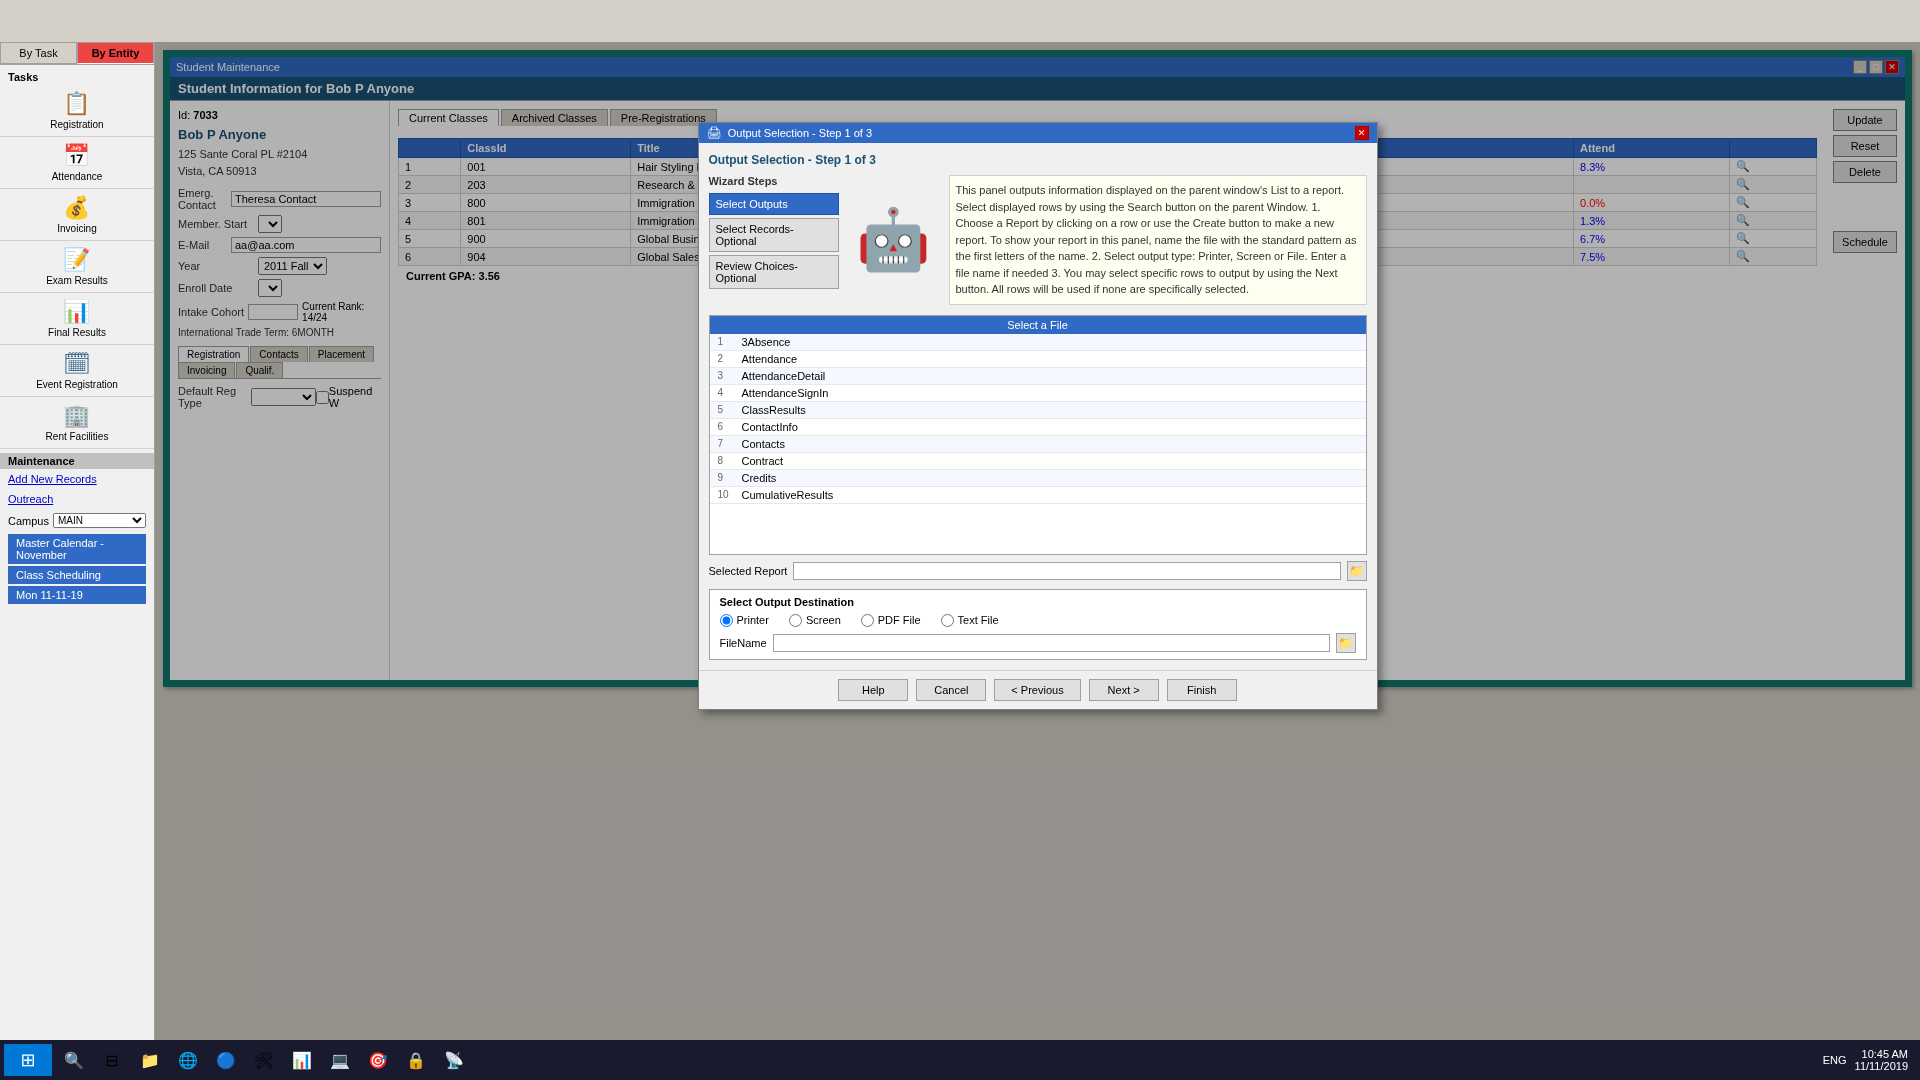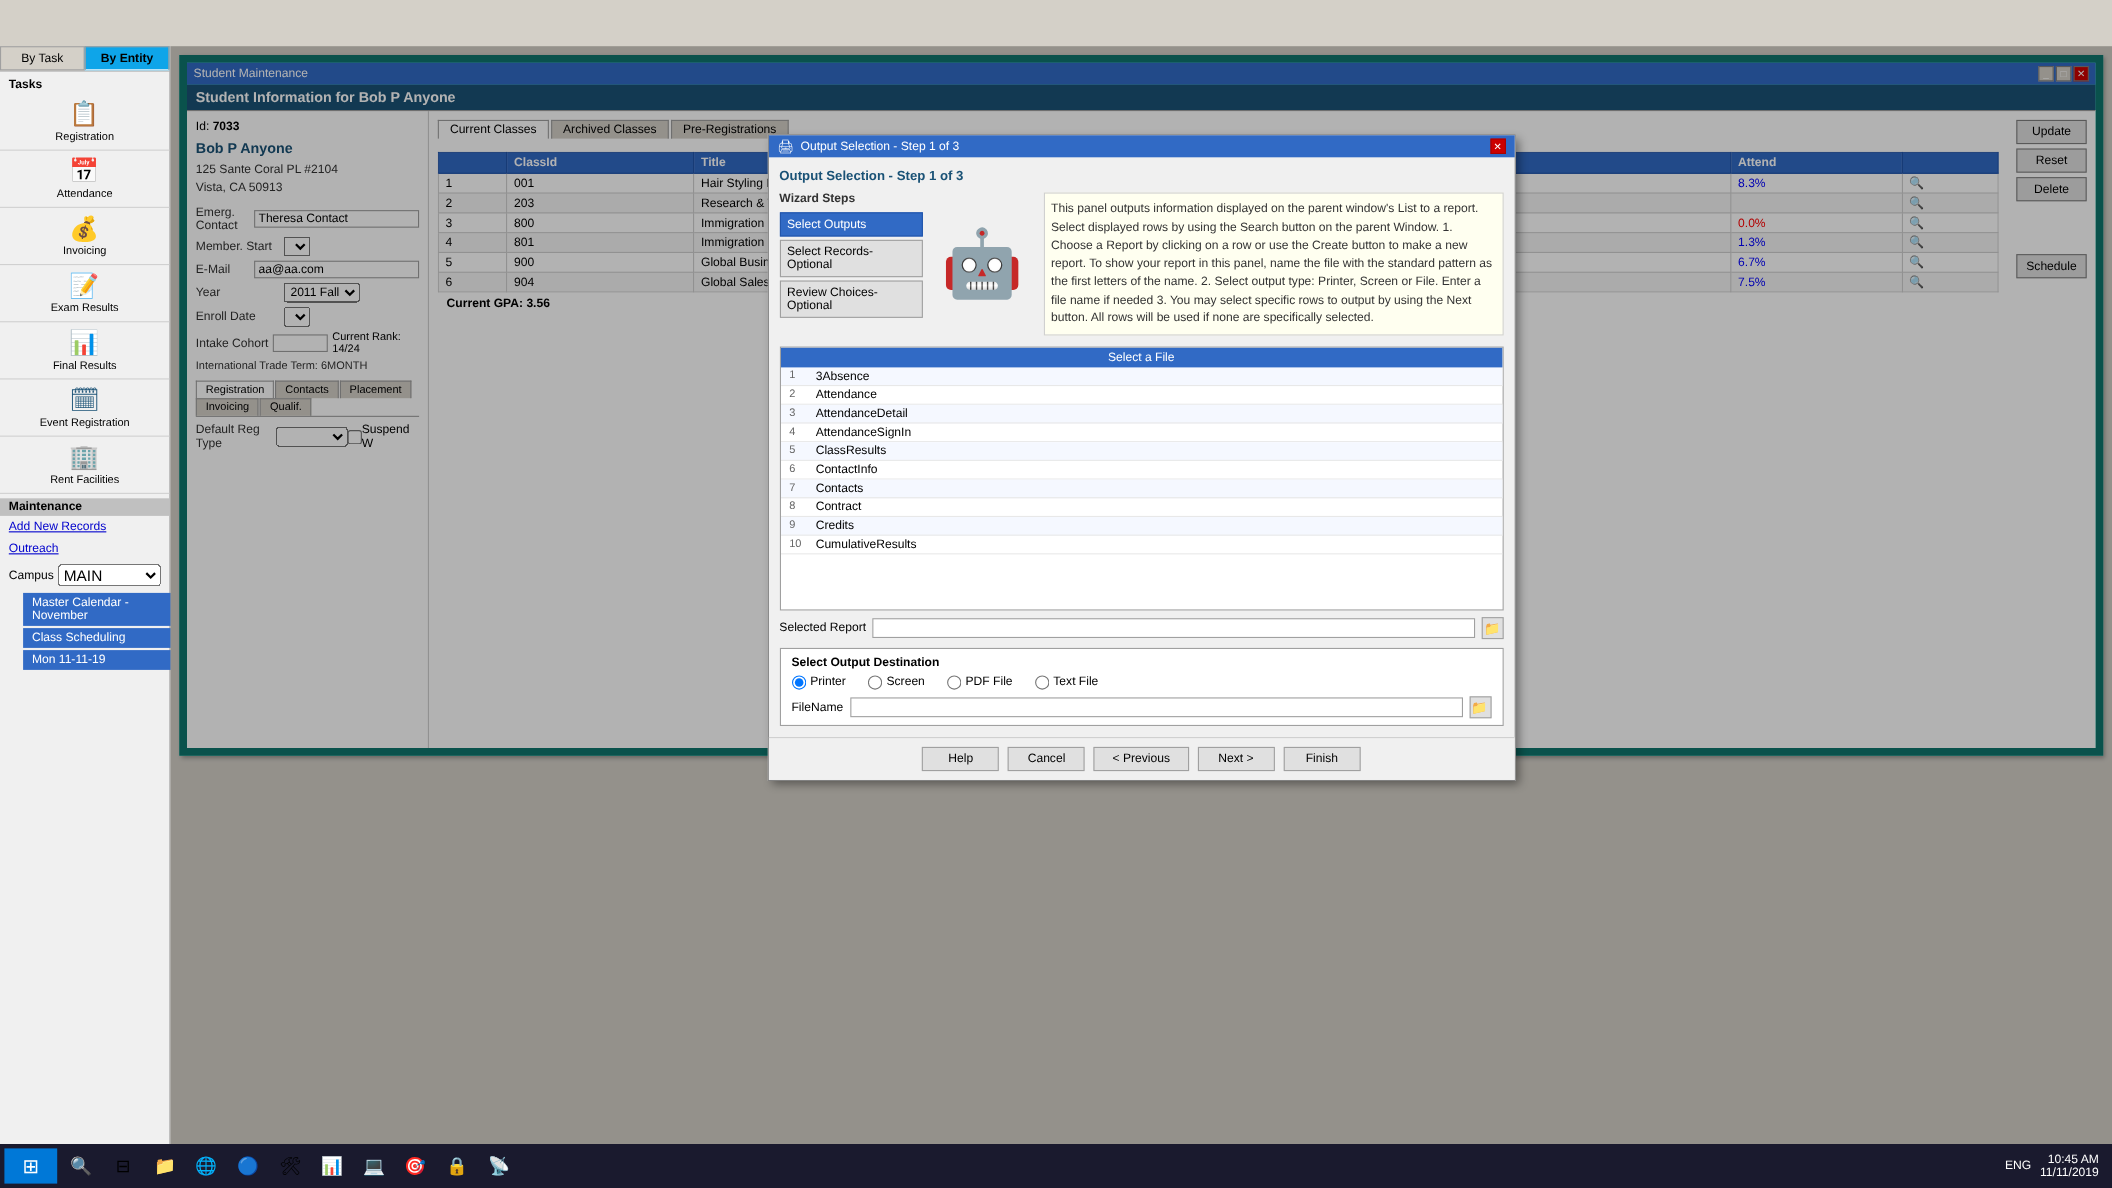--- a/index.html
+++ b/index.html
@@ -146,21 +146,21 @@
     .sidebar-tab {
       flex: 1;
       padding: 4px 6px;
       text-align: center;
       font-size: 11px;
       cursor: pointer;
       background: #d4d0c8;
       border: 1px solid #a0a0a0;
     }
     .sidebar-tab.active {
-      background: #0ea5e9;
+      background: #ef4444;
       border-bottom: 1px solid white;
       font-weight: bold;
     }
     .sidebar-section-title {
       font-weight: bold;
       padding: 6px 8px 2px;
       font-size: 11px;
     }
     .sidebar-nav-item {
       display: flex;
@@ -193,33 +193,33 @@
       font-size: 11px;
       margin-top: 4px;
     }
     .campus-row {
       display: flex;
       align-items: center;
       padding: 4px 8px;
       gap: 4px;
     }
     .campus-select {
-      font-size: 14px;
+      font-size: 10px;
       width: 94px;
     }
     .sidebar-blue-btn {
       background: #316ac5;
       color: white;
       border: none;
       padding: 3px 8px;
       font-size: 11px;
       cursor: pointer;
       display: block;
       width: calc(100% - 16px);
-      margin: 2px 21px;
+      margin: 2px 8px;
       text-align: left;
     }
 
     
     .main-content {
       position: absolute;
       left: 155px;
       top: 42px;
       right: 0;
       bottom: 0;

